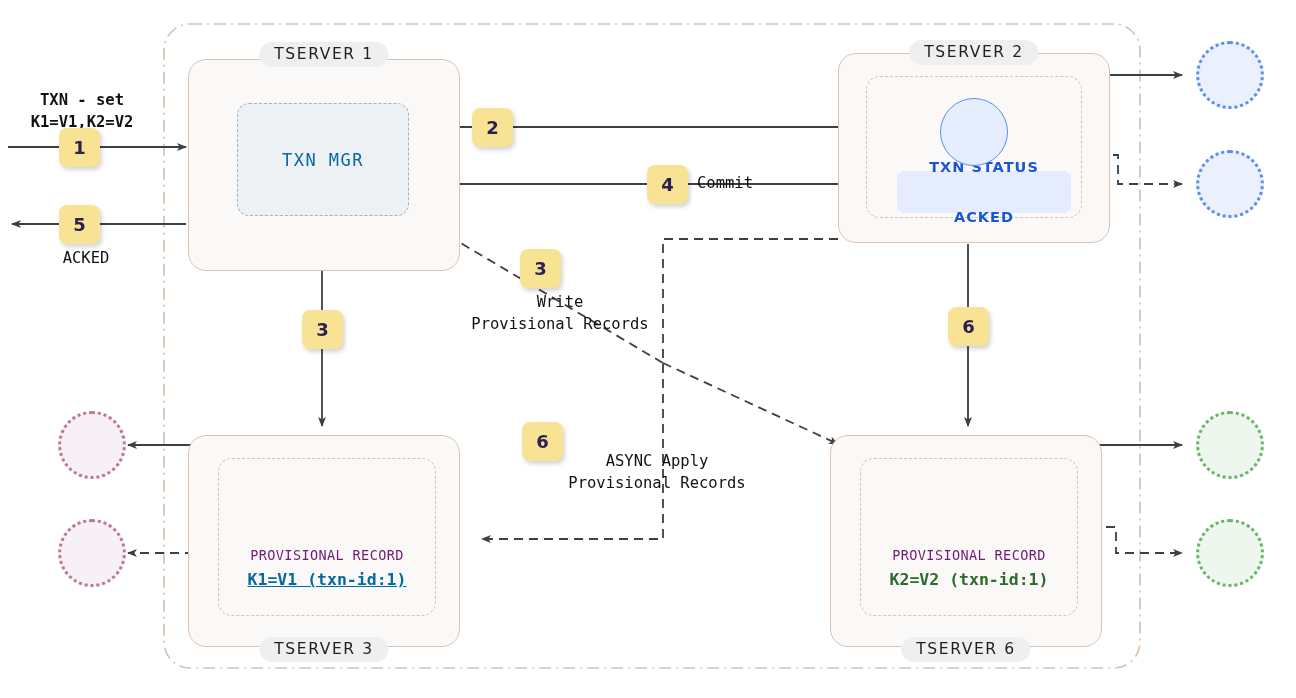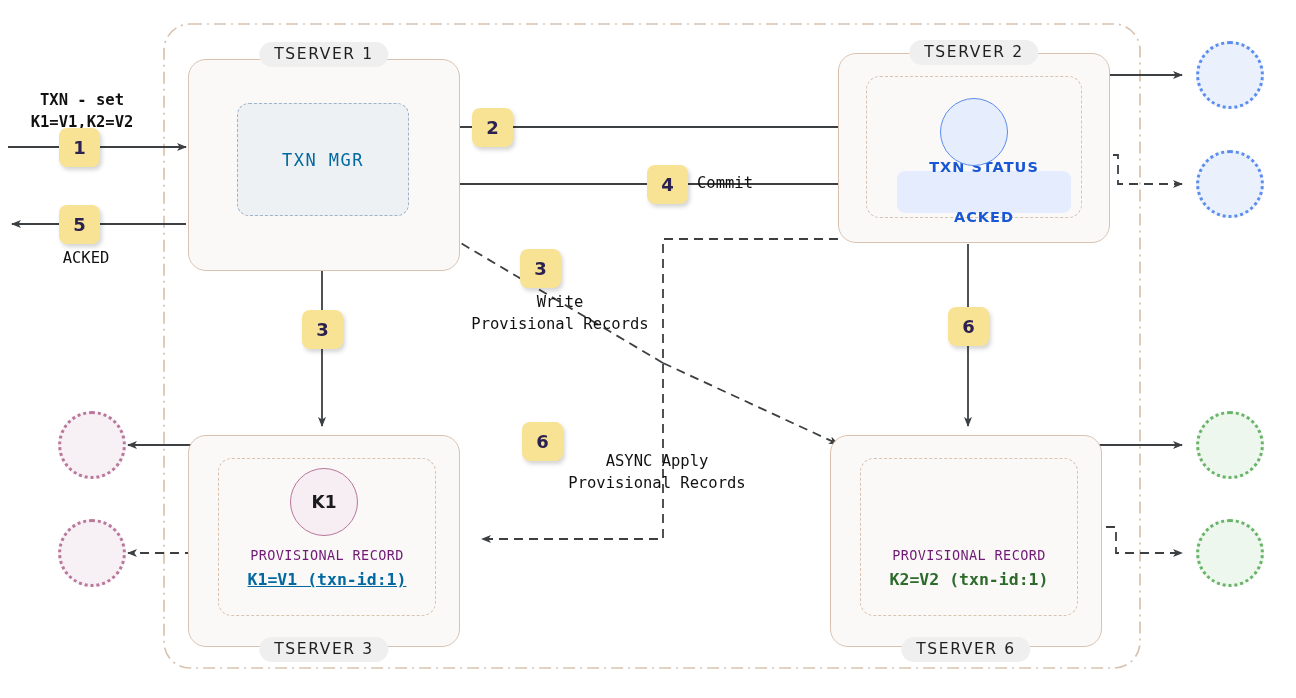--- a/index.html
+++ b/index.html
@@ -178,21 +178,20 @@
   <div class="inner-dashdot" style="left:866px;top:68px;width:216px;height:142px;"></div>
   <div class="keycircle status-circle" style="left:940px;top:90px;width:68px;height:68px;"></div>
   <div class="tablet-pill" style="left:897px;top:163px;width:174px;height:42px;gap:31px;">
     <span>TXN STATUS</span>
     <span>ACKED</span>
   </div>
 
   <div class="tserver" style="left:188px;top:427px;width:272px;height:212px;"></div>
   <div class="ts-label" style="left:324px;top:629px;">TSERVER 3</div>
   <div class="inner-dashdot" style="left:218px;top:450px;width:218px;height:158px;"></div>
-  <div class="keycircle k1" style="left:290px;top:460px;width:68px;height:68px;">K1</div>
   <div class="prov-title" style="left:327px;top:539px;">PROVISIONAL RECORD</div>
   <div class="prov-val pink" style="left:327px;top:562px;">K1=V1 (txn-id:1)</div>
 
   <div class="tserver" style="left:830px;top:427px;width:272px;height:212px;"></div>
   <div class="ts-label" style="left:966px;top:629px;">TSERVER 6</div>
   <div class="inner-dashdot" style="left:860px;top:450px;width:218px;height:158px;"></div>
   <div class="prov-title" style="left:969px;top:539px;">PROVISIONAL RECORD</div>
   <div class="prov-val green" style="left:969px;top:562px;">K2=V2 (txn-id:1)</div>
 
   <div class="replica rep-blue" style="left:1196px;top:33px;"></div>

